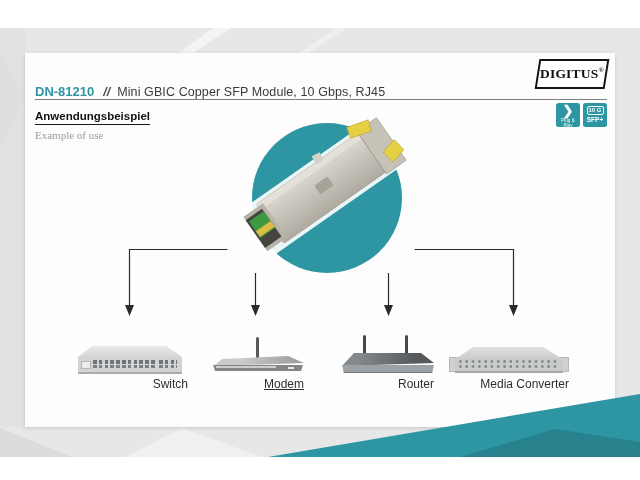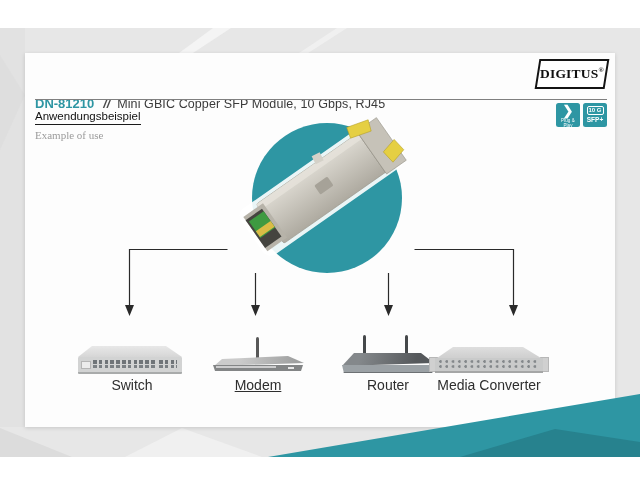--- a/index.html
+++ b/index.html
@@ -14,47 +14,47 @@
         box-shadow:0 1px 4px rgba(0,0,0,0.14);z-index:1;}
 
   
   .logo{position:absolute;left:537px;top:59px;width:66px;height:26px;border:2.5px solid #141414;
         background:#fff;transform:skewX(-9deg);display:flex;align-items:center;justify-content:center;z-index:2;}
   .logo-text{transform:skewX(9deg);font-family:"Liberation Serif",serif;font-weight:700;
         font-size:13.5px;letter-spacing:0.2px;color:#101010;white-space:nowrap;}
   .logo-text sup{font-size:7px;vertical-align:6px;}
 
   
-  .hdr{position:absolute;left:35px;top:96px;font-size:12.5px;color:#3c3c3c;white-space:nowrap;z-index:2;}
+  .hdr{position:absolute;left:35px;top:84px;font-size:12.5px;color:#3c3c3c;white-space:nowrap;z-index:2;}
   .hdr .code{color:#2E96A3;font-weight:700;font-size:13px;margin-right:9px;}
   .hdr .sep{color:#4a4a4a;font-weight:700;font-style:italic;margin-right:7px;}
   .hdr .title{color:#3a3a3a;letter-spacing:0.1px;}
   .rule{position:absolute;left:35px;top:99px;width:572px;height:1px;background:#7f7f7f;z-index:2;}
 
   
   .badges{position:absolute;left:556px;top:103px;display:flex;gap:3px;z-index:2;}
   .badge{width:24px;height:24px;background:#2E96A3;border-radius:2.5px;color:#fff;text-align:center;
          position:relative;overflow:hidden;}
   .badge-icon{font-size:13px;font-weight:700;line-height:15px;}
   .badge-sub{font-size:4.5px;line-height:5px;letter-spacing:0.1px;}
   .badge-box{margin:3px auto 1px;width:15px;border:1px solid #fff;border-radius:2px;
              font-size:6px;line-height:7px;font-weight:700;}
   .badge-sub2{font-size:6.5px;font-weight:700;line-height:8px;}
 
   
-  .sec-de{position:absolute;left:35px;top:110px;font-size:11.5px;font-weight:400;color:#121212;
+  .sec-de{position:absolute;left:35px;top:110px;font-size:11.5px;font-weight:700;color:#121212;
           border-bottom:1.6px solid #1a1a1a;padding-bottom:2px;z-index:2;}
   .sec-en{position:absolute;left:35px;top:129px;font-size:11px;color:#9b9b9b;z-index:2;font-family:Liberation Serif, serif;}
 
   
   .diagram-svg{position:absolute;left:0;top:0;width:640px;height:480px;z-index:3;pointer-events:none;}
 
   
   .dev{position:absolute;z-index:4;}
-  .dev .lbl{position:absolute;left:0;width:100%;text-align:center;font-size:14px;color:#2e2e2e;}
+  .dev .lbl{position:absolute;left:0;width:100%;text-align:right;font-size:12px;color:#2e2e2e;}
   .dev div{position:absolute;}
 
   
   .dev-switch{left:76px;top:346px;width:112px;height:44px;}
   .sw-top{left:0;top:0;width:112px;height:11px;background:linear-gradient(#e8e8e8,#d6d6d6);
           clip-path:polygon(16px 0,90px 0,106px 11px,2px 11px);}
   .sw-body{left:2px;top:11px;width:104px;height:15px;background:#d2d3d3;border-bottom:2px solid #a9abab;border-radius:1px;}
   .sw-ports1{left:17px;top:14px;width:62px;height:3.5px;background:repeating-linear-gradient(90deg,#6f7478 0 3.5px,rgba(0,0,0,0) 3.5px 5.8px);}
   .sw-ports2{left:17px;top:18.5px;width:62px;height:3.5px;background:repeating-linear-gradient(90deg,#7b8084 0 3.5px,rgba(0,0,0,0) 3.5px 5.8px);}
   .sw-ports3{left:83px;top:14px;width:18px;height:3.5px;background:repeating-linear-gradient(90deg,#6f7478 0 3.5px,rgba(0,0,0,0) 3.5px 5.8px);}
@@ -77,21 +77,21 @@
   .dev-router{left:342px;top:335px;width:92px;height:54px;}
   .rt-ant1{left:21px;top:0;width:3px;height:20px;background:#45484a;border-radius:1.5px;}
   .rt-ant2{left:63px;top:0;width:3px;height:20px;background:#45484a;border-radius:1.5px;}
   .rt-top{left:0;top:18px;width:92px;height:13px;background:linear-gradient(105deg,#84888b 20%,#55585b 80%);
           clip-path:polygon(12px 0,79px 0,92px 10px,0 13px);}
   .rt-front{left:0;top:30px;width:92px;height:7px;background:#9ba1a5;border-bottom:1.5px solid #6d7174;
           clip-path:polygon(0 0,92px 0,90px 8.5px,2px 8.5px);}
   .dev-router .lbl{top:42px;}
 
   
-  .dev-media{left:429px;top:347px;width:120px;height:42px;}
+  .dev-media{left:449px;top:347px;width:120px;height:42px;}
   .mc-ear-l{left:0;top:10px;width:7px;height:13px;background:#d0d0d0;border:1px solid #b7b7b7;}
   .mc-ear-r{right:0;top:10px;width:7px;height:13px;background:#d0d0d0;border:1px solid #b7b7b7;}
   .mc-top{left:8px;top:0;width:104px;height:11px;background:linear-gradient(#dedede,#cfcfcf);
           clip-path:polygon(16px 0,86px 0,104px 11px,0 11px);}
   .mc-body{left:6px;top:11px;width:108px;height:13px;background:#c9caca;border-bottom:2px solid #a5a6a6;}
   .mc-dots{left:10px;top:13px;width:100px;height:10px;
           background-image:radial-gradient(circle at 1.5px 1.5px,#84888b 1.1px,rgba(0,0,0,0) 1.6px);
           background-size:6.3px 5px;}
   .dev-media .lbl{top:30px;}
 </style>

